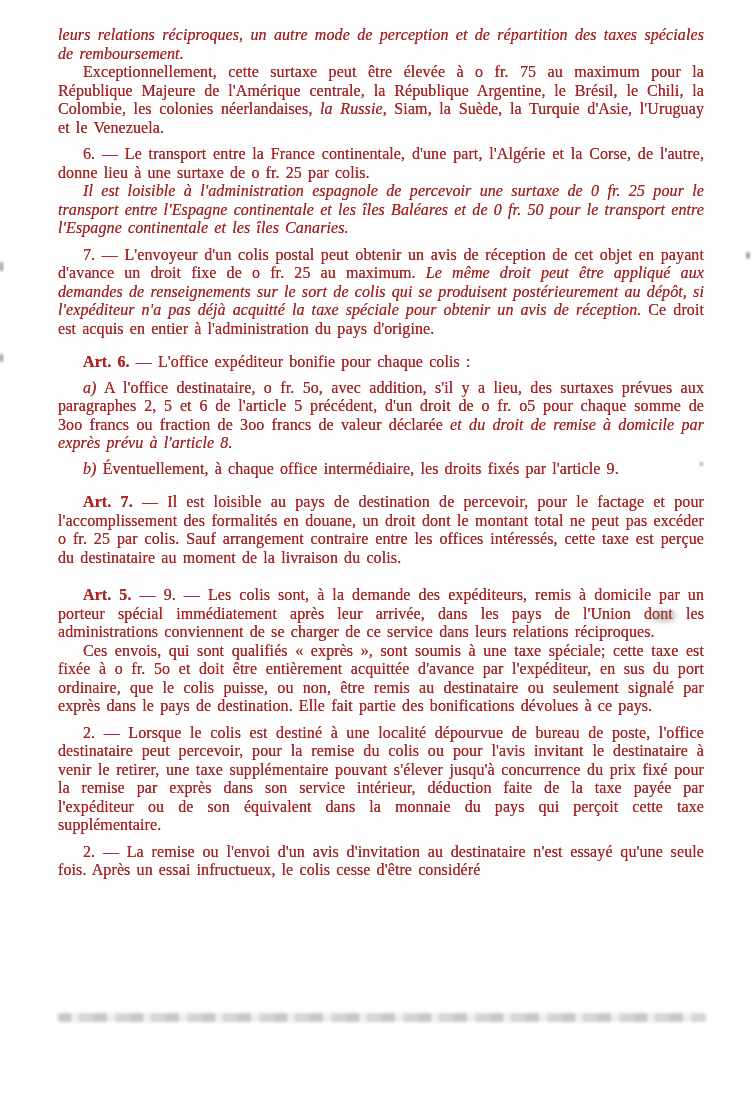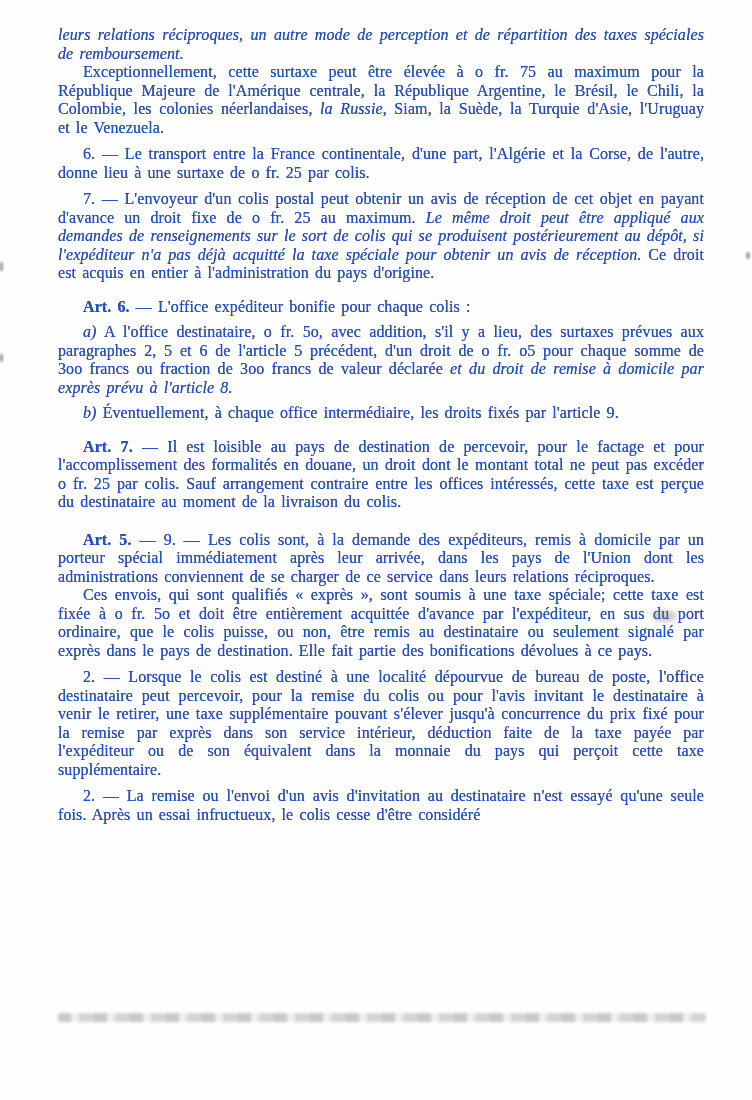--- a/index.html
+++ b/index.html
@@ -6,21 +6,21 @@
   html, body { background: #e9e9e9; }
   body {
     width: 752px; height: 1100px;
     font-family: "Liberation Serif", "DejaVu Serif", serif;
   }
   .page {
     position: relative;
     width: 752px; height: 1100px;
     background: #fefefe;
     overflow: hidden;
-    color: #1d4ed8;
+    color: #b91c1c;
   }
   .text-block {
     position: absolute;
     left: 58px; top: 26px;
     width: 646px;
   }
   .para {
     font-size: 16px;
     line-height: 18.5px;
     text-align: justify;
@@ -64,20 +64,21 @@
   .speck.s5 { left: 700px; top: 462px; width: 3px; height: 4px; }
 </style>
 </head>
 <body>
 
 <div class="page">
   <div class="text-block">
       <p class="para gap-none"><span class="seg-italic">leurs relations réciproques, un autre mode de perception et de répartition des taxes spéciales de remboursement.</span></p>
       <p class="para gap-none indent"><span class="seg-normal">Exceptionnellement, cette surtaxe peut être élevée à o fr. 75 au maximum pour la République Majeure de l'Amérique centrale, la République Argentine, le Brésil, le Chili, la Colombie, les colonies néerlandaises, </span><span class="seg-italic">la Russie</span><span class="seg-normal">, Siam, la Suède, la Turquie d'Asie, l'Uruguay et le Venezuela.</span></p>
       <p class="para gap-medium indent"><span class="seg-normal">6. — Le transport entre la France continentale, d'une part, l'Algérie et la Corse, de l'autre, donne lieu à une surtaxe de o fr. 25 par colis.</span></p>
+      <p class="para gap-none indent"><span class="seg-italic">Il est loisible à l'administration espagnole de percevoir une surtaxe de 0 fr. 25 pour le transport entre l'Espagne continentale et les îles Baléares et de 0 fr. 50 pour le transport entre l'Espagne continentale et les îles Canaries.</span></p>
       <p class="para gap-medium indent"><span class="seg-normal">7. — L'envoyeur d'un colis postal peut obtenir un avis de réception de cet objet en payant d'avance un droit fixe de o fr. 25 au maximum. </span><span class="seg-italic">Le même droit peut être appliqué aux demandes de renseignements sur le sort de colis qui se produisent postérieurement au dépôt, si l'expéditeur n'a pas déjà acquitté la taxe spéciale pour obtenir un avis de réception. </span><span class="seg-normal">Ce droit est acquis en entier à l'administration du pays d'origine.</span></p>
       <p class="para gap-large indent"><span class="seg-bold">Art. 6.</span><span class="seg-normal"> — L'office expéditeur bonifie pour chaque colis :</span></p>
       <p class="para gap-small indent"><span class="seg-italic">a)</span><span class="seg-normal"> A l'office destinataire, o fr. 5o, avec addition, s'il y a lieu, des surtaxes prévues aux paragraphes 2, 5 et 6 de l'article 5 précédent, d'un droit de o fr. o5 pour chaque somme de 3oo francs ou fraction de 3oo francs de valeur déclarée </span><span class="seg-italic">et du droit de remise à domicile par exprès prévu à l'article 8.</span></p>
       <p class="para gap-small indent"><span class="seg-italic">b)</span><span class="seg-normal"> Éventuellement, à chaque office intermédiaire, les droits fixés par l'article 9.</span></p>
       <p class="para gap-large indent"><span class="seg-bold">Art. 7.</span><span class="seg-normal"> — Il est loisible au pays de destination de percevoir, pour le factage et pour l'accomplissement des formalités en douane, un droit dont le montant total ne peut pas excéder o fr. 25 par colis. Sauf arrangement contraire entre les offices intéressés, cette taxe est perçue du destinataire au moment de la livraison du colis.</span></p>
       <p class="para gap-xlarge indent"><span class="seg-bold">Art. 5.</span><span class="seg-normal"> — 9. — Les colis sont, à la demande des expéditeurs, remis à domicile par un porteur spécial immédiatement après leur arrivée, dans les pays de l'Union dont les administrations conviennent de se charger de ce service dans leurs relations réciproques.</span></p>
       <p class="para gap-none indent"><span class="seg-normal">Ces envois, qui sont qualifiés « exprès », sont soumis à une taxe spéciale; cette taxe est fixée à o fr. 5o et doit être entièrement acquittée d'avance par l'expéditeur, en sus du port ordinaire, que le colis puisse, ou non, être remis au destinataire ou seulement signalé par exprès dans le pays de destination. Elle fait partie des bonifications dévolues à ce pays.</span></p>
       <p class="para gap-medium indent"><span class="seg-normal">2. — Lorsque le colis est destiné à une localité dépourvue de bureau de poste, l'office destinataire peut percevoir, pour la remise du colis ou pour l'avis invitant le destinataire à venir le retirer, une taxe supplémentaire pouvant s'élever jusqu'à concurrence du prix fixé pour la remise par exprès dans son service intérieur, déduction faite de la taxe payée par l'expéditeur ou de son équivalent dans la monnaie du pays qui perçoit cette taxe supplémentaire.</span></p>
       <p class="para gap-medium indent"><span class="seg-normal">2. — La remise ou l'envoi d'un avis d'invitation au destinataire n'est essayé qu'une seule fois. Après un essai infructueux, le colis cesse d'être considéré</span></p>
     </div>

